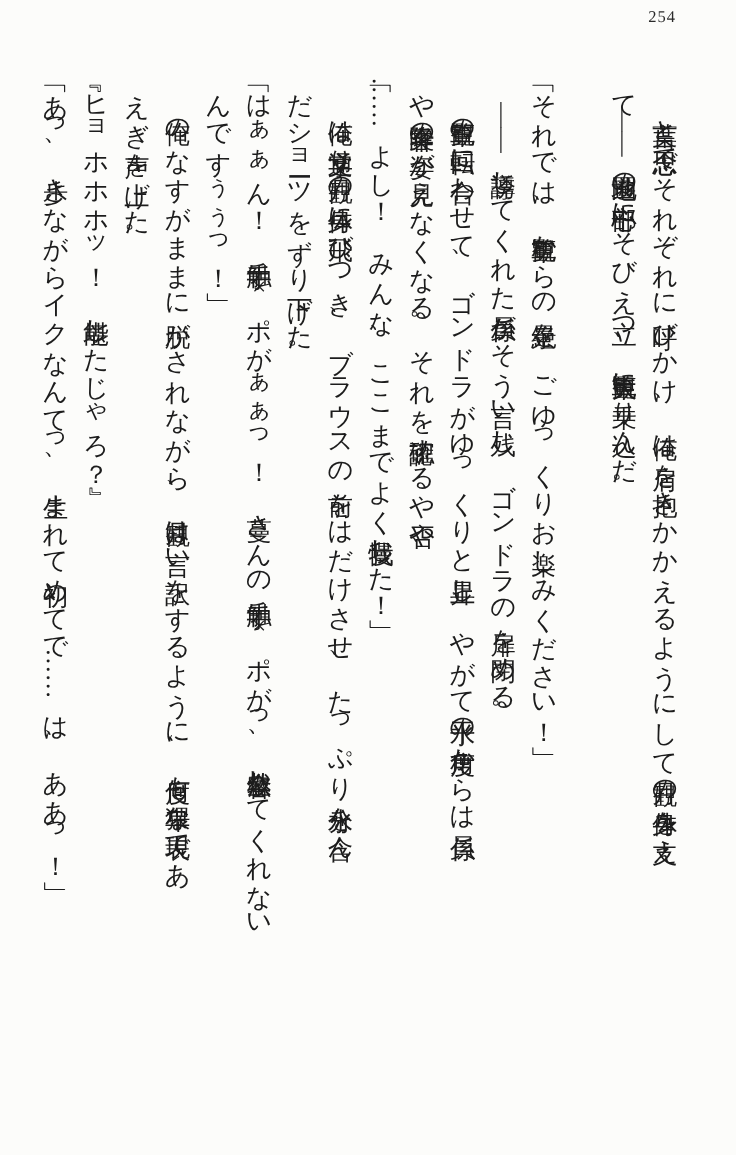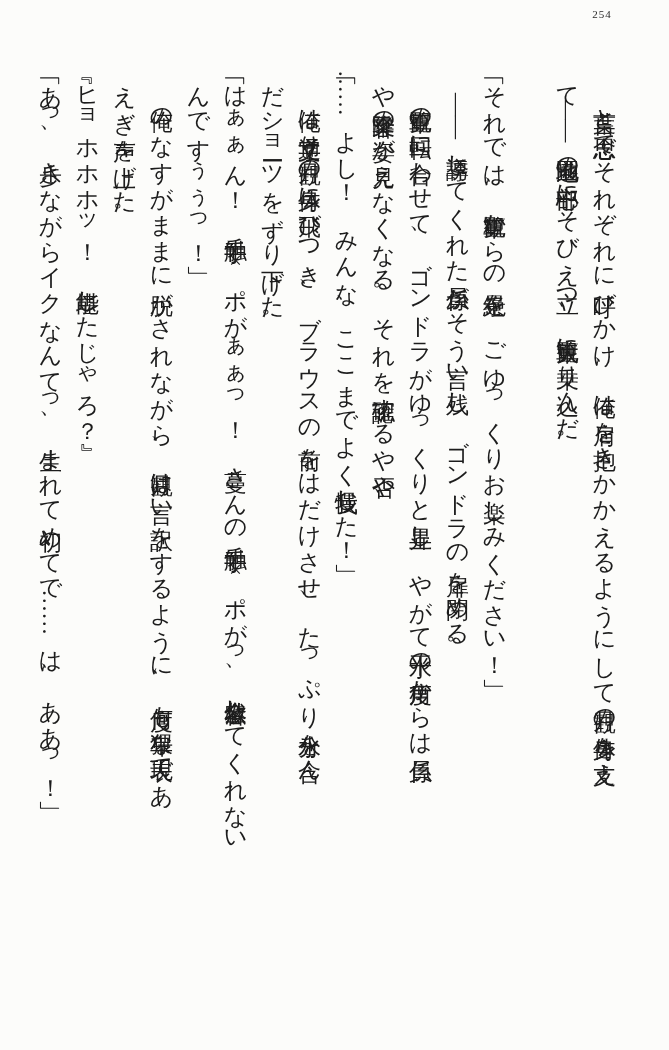--- a/index.html
+++ b/index.html
@@ -13,21 +13,21 @@
     position: relative;
     overflow: hidden;
     font-family: "Liberation Serif", "DejaVu Serif", serif;
   }
   .page-number {
     position: absolute;
     top: 8px;
     left: 584px;
     width: 36px;
     text-align: center;
-    font-size: 11px;
+    font-size: 15px;
     letter-spacing: 1px;
     color: #2a2a2a;
   }
   .text-area {
     position: absolute;
     top: 70px;
     right: 46px;
     height: 922px;
     writing-mode: vertical-rl;
     text-orientation: mixed;

